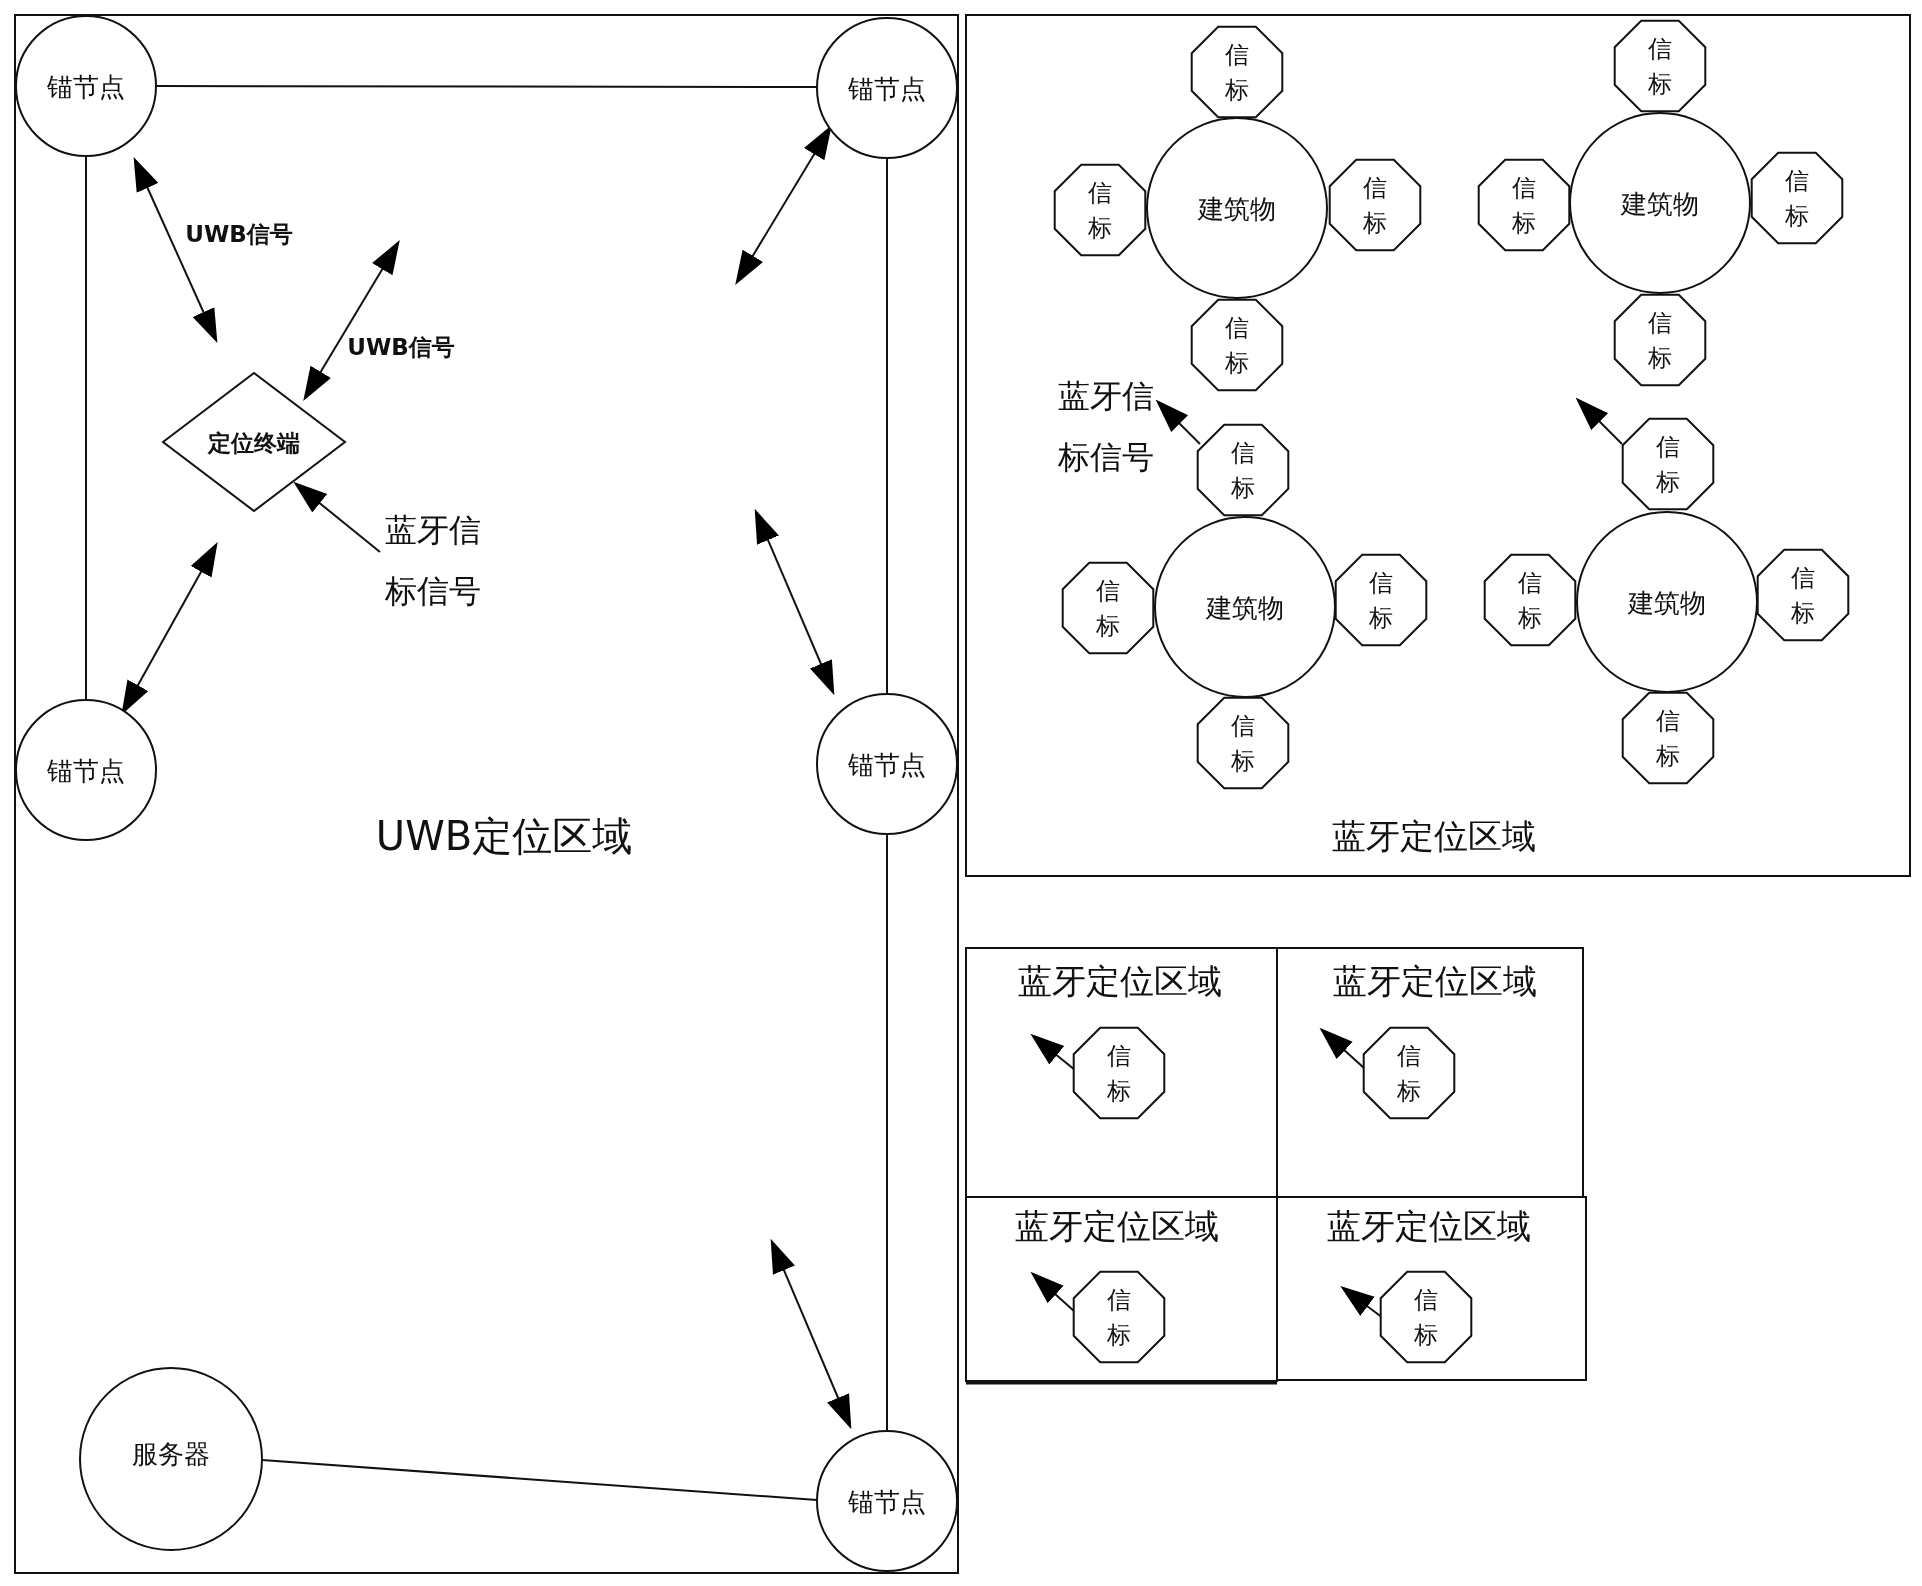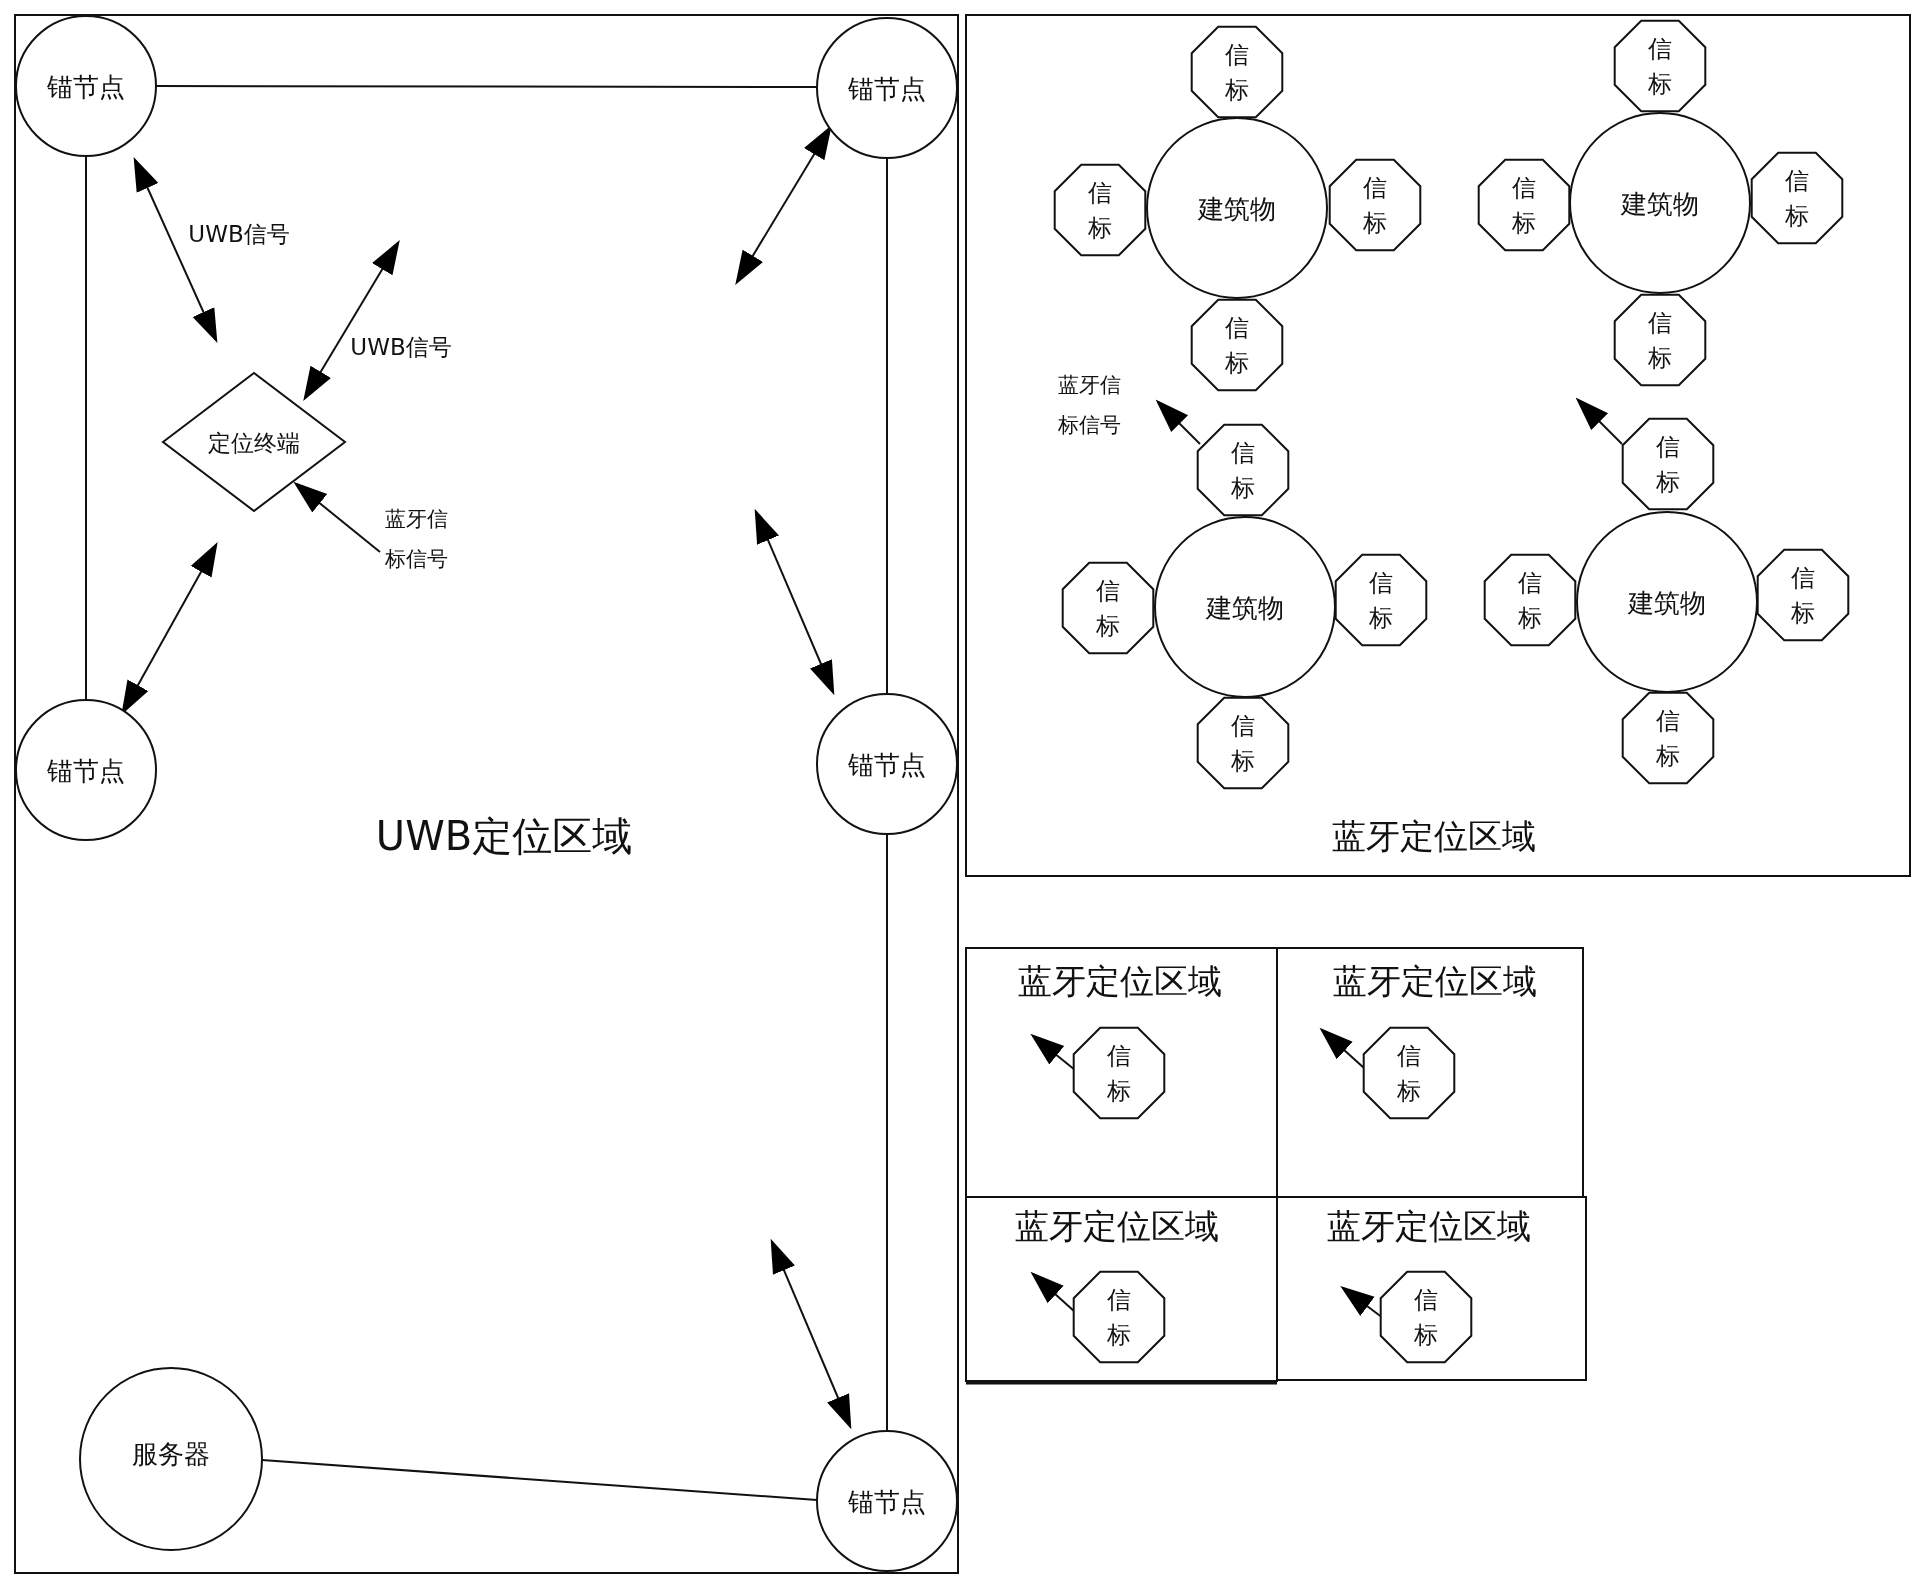--- a/index.html
+++ b/index.html
@@ -2,24 +2,24 @@
 <html><head>
 <meta charset="utf-8">
 <style>
   html,body{margin:0;padding:0;background:#fff;}
   body{width:1922px;height:1586px;position:relative;overflow:hidden;
        font-family:"DejaVu Sans","Liberation Sans",sans-serif;color:#111;}
   svg{position:absolute;left:0;top:0;}
   .stroke{fill:none;stroke:#111;stroke-width:2;}
   .shape{fill:#fff;stroke:#111;stroke-width:2;}
   .lbl{position:absolute;transform:translate(-50%,-50%);white-space:nowrap;font-size:26px;line-height:1.2;text-align:center;}
-  .small{font-size:23px;}
+  .small{font-size:23px;font-weight:bold;}
   .big{font-size:34px;}
   .beacon-txt{font-size:24px;line-height:1.45;}
-  .note{position:absolute;font-size:21px;line-height:1.9;white-space:nowrap;}
+  .note{position:absolute;font-size:32px;line-height:1.9;white-space:nowrap;}
 </style>
 </head>
 <body>
 
 <svg width="1922" height="1586" viewBox="0 0 1922 1586">
   <defs>
     <marker id="ah" viewBox="0 0 10 10" refX="9" refY="5" markerWidth="12" markerHeight="12" orient="auto-start-reverse" markerUnits="userSpaceOnUse">
       <path d="M0,0 L10,5 L0,10 z" fill="#000"></path>
     </marker>
     <marker id="ahb" viewBox="0 0 10 10" refX="9" refY="5" markerWidth="34" markerHeight="34" orient="auto-start-reverse" markerUnits="userSpaceOnUse">

